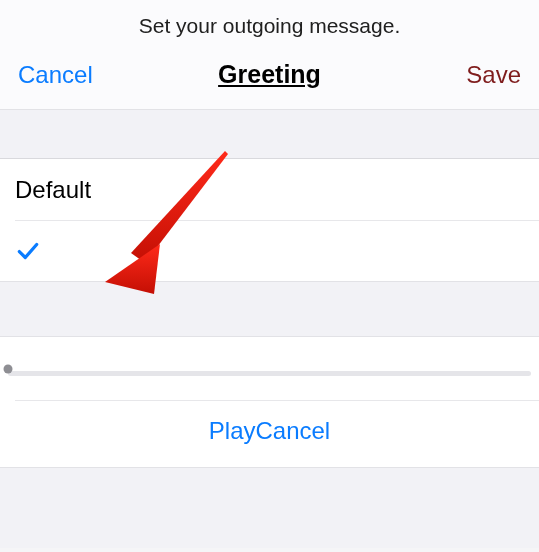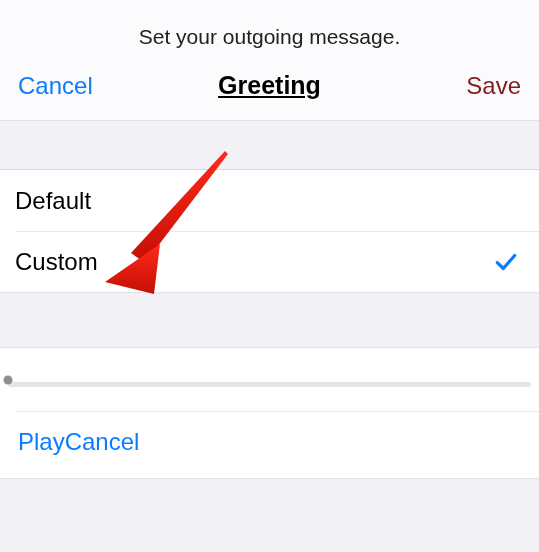--- a/index.html
+++ b/index.html
@@ -7,21 +7,21 @@
       font-family: -apple-system, 'Helvetica Neue', Helvetica, Arial, sans-serif;
       background: #f5f5f7;
       width: 539px;
       height: 552px;
       overflow: hidden;
     }
     .caption {
       text-align: center;
       font-size: 21px;
       color: #202020;
-      padding: 25px 0 22px;
+      padding: 14px 0 22px;
       background: #fbfbfd;
     }
     .navbar {
       display: flex;
       align-items: center;
       justify-content: space-between;
       padding: 0 18px 20px;
       background: #fbfbfd;
       border-bottom: 1px solid #e2e2e6;
       gap: 25px;
@@ -76,21 +76,21 @@
       top: 50%;
       transform: translate(-50%, -50%);
       width: 9px; height: 9px;
       border-radius: 50%;
       background: #8e8e93;
       margin-left: 8px;
     }
     .controls-separator { height: 1px; background: #e7e7ea; margin-left: 15px; }
     .controls {
       display: flex;
-      justify-content: flex-start;
+      justify-content: center;
       padding: 16px 18px 22px;
       font-size: 24px;
       color: #0a7cff;
     }
     .controls .btn { cursor: pointer; }
 
     .arrow-overlay {
       position: absolute;
       left: 100px; top: 145px;
       pointer-events: none;
@@ -108,21 +108,20 @@
 </div>
 
 <div class="group-gap"></div>
 
 <div class="list">
   <div class="row first-row">
     <span>Default</span>
   </div>
   <div class="row">
     <div class="divider-short"></div>
-    <span>Custom</span>
     <span class="check-icon">
       <svg width="26" height="26" viewBox="0 0 24 24" fill="none">
         <path d="M4 12.5 L9.5 18 L20 6" stroke="#0a7cff" stroke-width="3" stroke-linecap="round" stroke-linejoin="round"></path>
       </svg>
     </span>
   </div>
 </div>
 
 <div class="group-gap" style="height:54px"></div>
 

